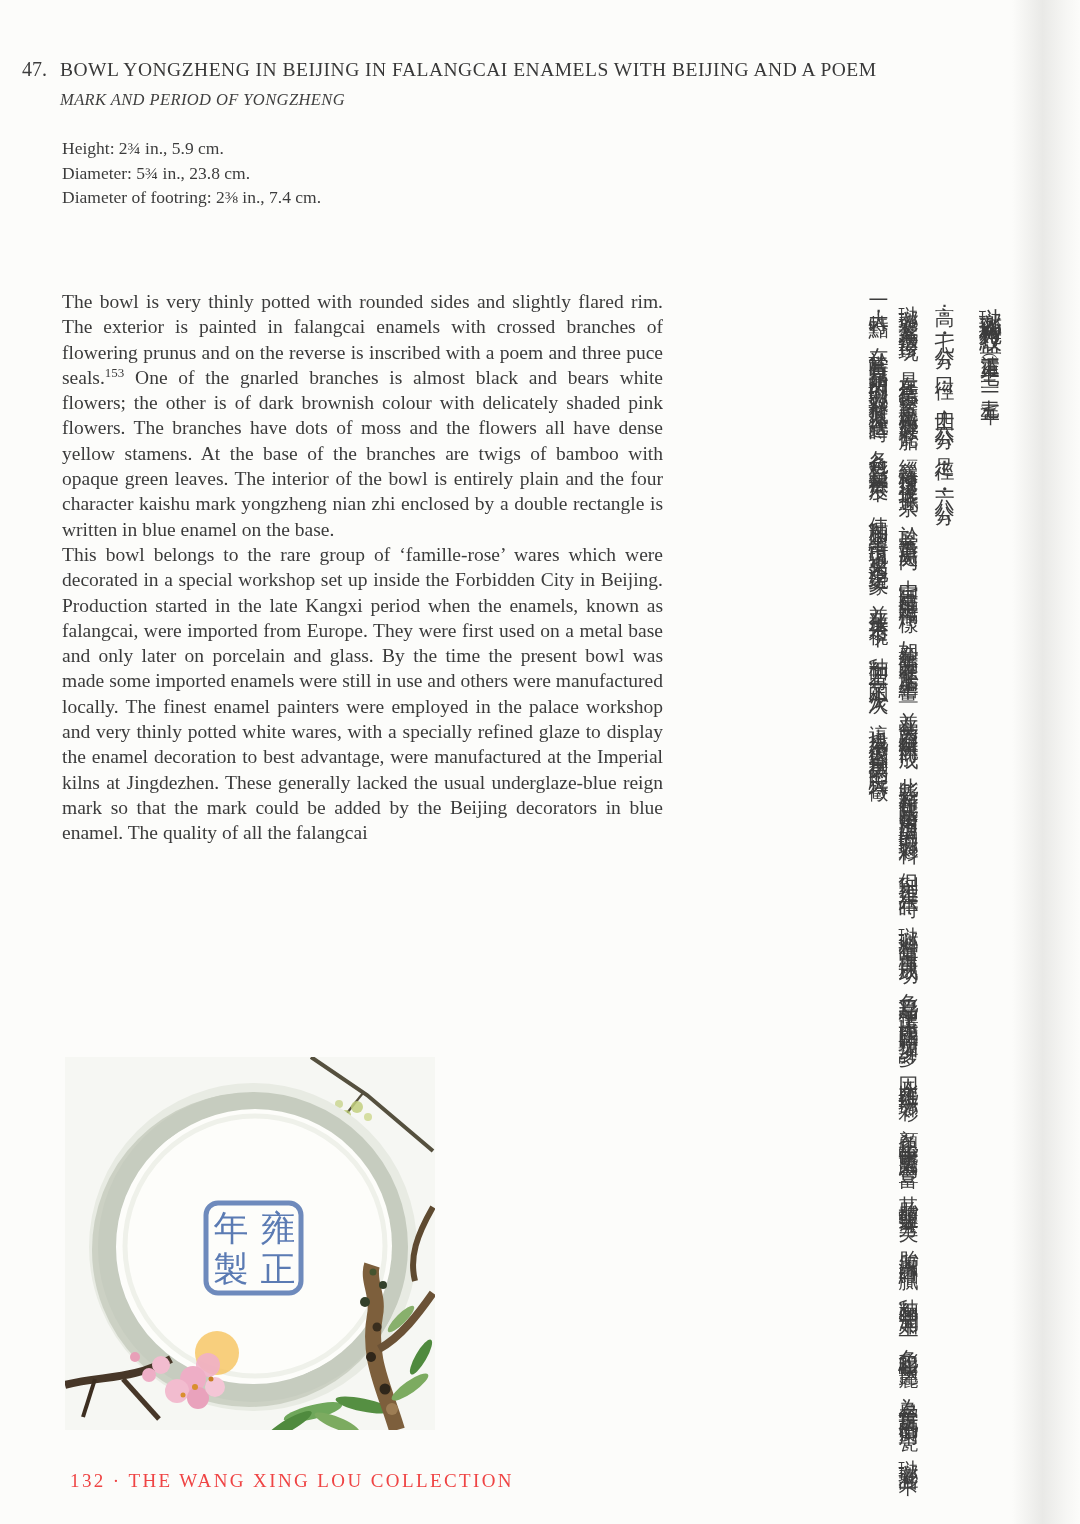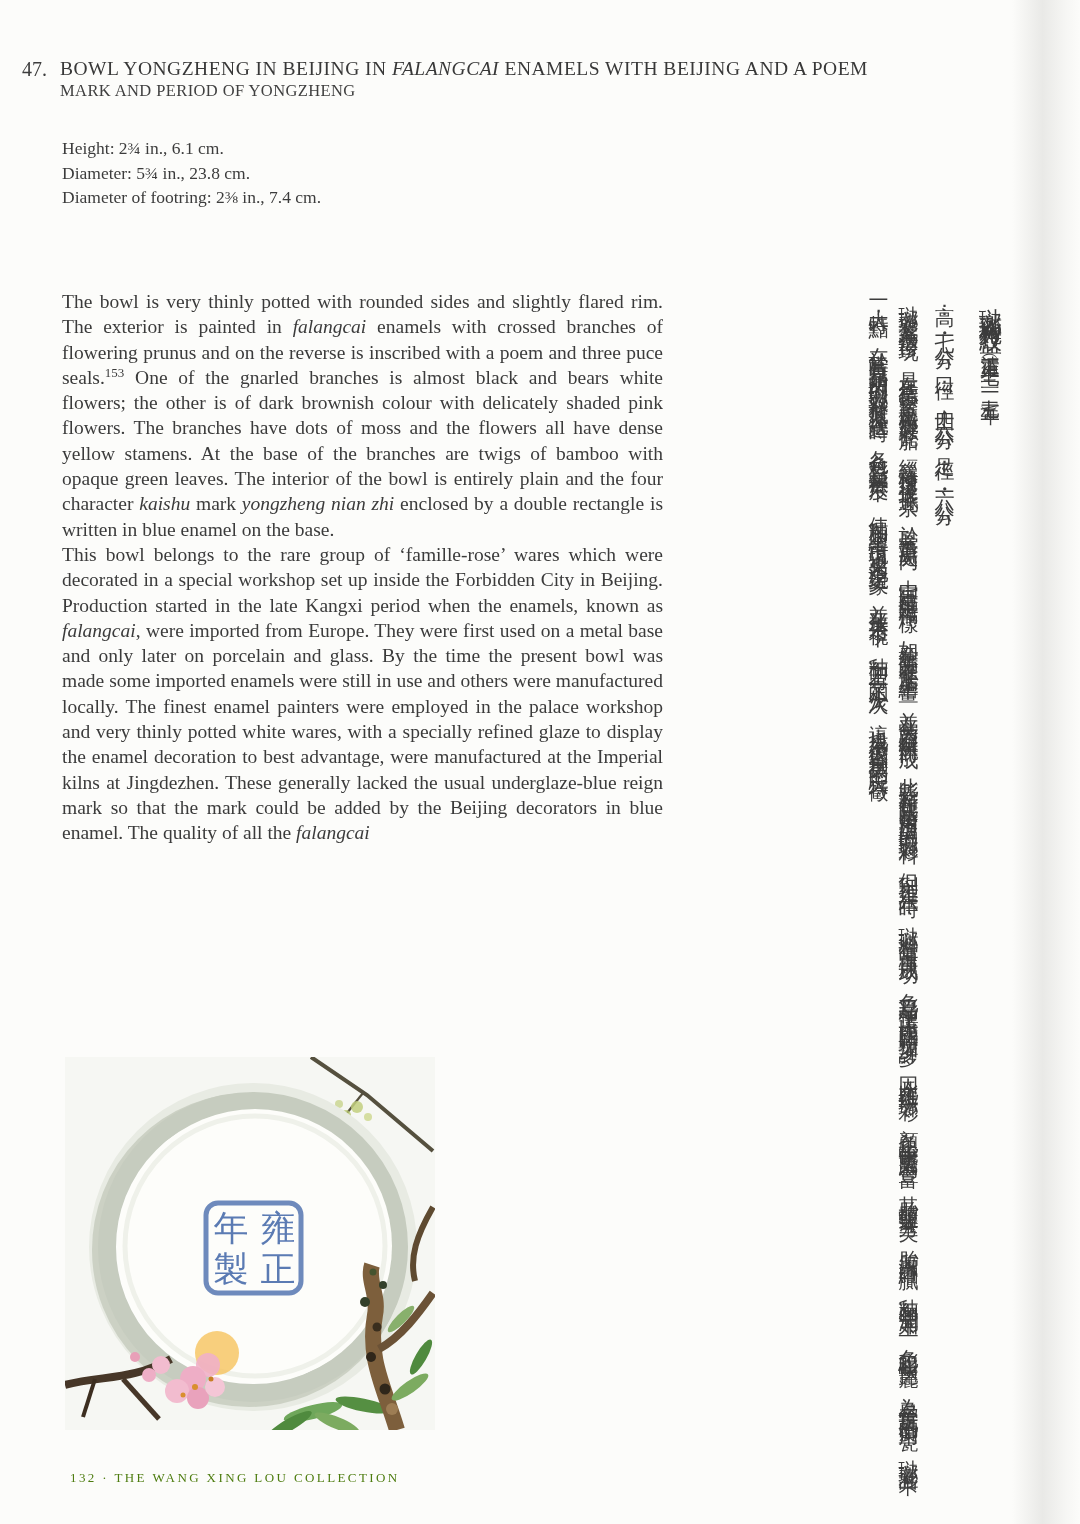--- a/index.html
+++ b/index.html
@@ -15,62 +15,62 @@
     position:absolute;inset:0;
     background:#fcfcfa;
   }
   .edge-shade{
     position:absolute;top:0;right:0;width:68px;height:100%;
     background:linear-gradient(90deg, rgba(160,160,155,0) 0%, rgba(140,140,136,.17) 45%, rgba(140,140,136,.05) 80%, rgba(255,255,255,0) 100%);
     pointer-events:none;
   }
   
   .catalog-header{position:absolute;top:58px;left:22px;width:940px;}
-  .item-row{display:flex;align-items:flex-start;}
+  .item-row{display:flex;align-items:flex-end;}
   .item-number{width:38px;font-size:20px;color:#3d3d3d;flex:none;}
   .entry-title{font-size:19.5px;letter-spacing:.5px;color:#383838;}
-  .entry-subtitle{margin-left:38px;font-size:16.5px;letter-spacing:.4px;color:#3f3f3f;}
-  .it{font-style:italic;}
+  .entry-subtitle{margin-top:9px;margin-left:38px;font-size:16.5px;letter-spacing:.4px;color:#3f3f3f;font-style:italic;}
+  .it{}
   sup{font-size:13px;line-height:0;}
   
   .measurements{position:absolute;top:136px;left:62px;font-size:17.5px;line-height:24.5px;color:#3c3c3c;}
   
   .body-text{position:absolute;top:289px;left:62px;width:601px;font-size:19.5px;line-height:25.3px;text-align:justify;color:#3b3b3b;}
   .para + .para{margin-top:14px;}
   
   .zh-block{
     position:absolute;top:290px;right:70px;height:1175px;
     writing-mode:vertical-rl;
     color:#3c3c3c;
   }
   .zh-title{font-size:23px;letter-spacing:4px;line-height:40px;margin-block-end:10px;}
   .zh-title .zh-sub{font-size:19px;letter-spacing:2.5px;padding-inline-start:22px;}
   .zh-dims{font-size:20px;letter-spacing:4px;line-height:30px;margin-block-end:6px;}
   .zh-body{font-size:20px;letter-spacing:4.2px;line-height:30px;}
   
   .photo{position:absolute;top:1057px;left:65px;width:370px;height:373px;}
   
-  .footer{position:absolute;top:1470px;left:70px;font-size:13px;letter-spacing:2.4px;color:#4d7c0f;}
+  .footer{position:absolute;top:1470px;left:70px;font-size:19px;letter-spacing:2.4px;color:#ef4444;}
 </style>
 </head>
 <body>
 
 <div class="page">
   <div class="edge-shade"></div>
 
   <div class="catalog-header">
     <div class="item-row">
       <span class="item-number">47.</span>
       <span class="entry-title"><span>BOWL YONGZHENG IN BEIJING IN </span><span class="it">FALANGCAI</span><span> ENAMELS WITH BEIJING AND A POEM</span></span>
     </div>
     <div class="entry-subtitle">MARK AND PERIOD OF YONGZHENG</div>
   </div>
 
   <div class="measurements">
-    <div>Height: 2¾ in., 6.1 cm.</div>
+    <div>Height: 2¾ in., 5.9 cm.</div>
     <div>Diameter: 5¾ in., 23.8 cm.</div>
     <div>Diameter of footring: 2⅜ in., 7.4 cm.</div>
   </div>
 
   <div class="body-text">
     <p class="para" style="margin:0"><span>The bowl is very thinly potted with rounded sides and slightly flared rim.  The exterior is painted in </span><span class="it">falangcai</span><span> enamels with crossed branches of flowering prunus and on the reverse is inscribed with a poem and three puce seals.</span><sup>153</sup><span>  One of the gnarled branches is almost black and bears white flowers; the other is of dark brownish colour with delicately shaded pink flowers.  The branches have dots of moss and the flowers all have dense yellow stamens.  At the base of the branches are twigs of bamboo with opaque green leaves.  The interior of the bowl is entirely plain and the four character </span><span class="it">kaishu</span><span> mark </span><span class="it">yongzheng nian zhi</span><span> enclosed by a double rectangle is written in blue enamel on the base.</span></p>
     <p class="para" style="margin:0"><span>This bowl belongs to the rare group of ‘famille-rose’ wares which were decorated in a special workshop set up inside the Forbidden City in Beijing.  Production started in the late Kangxi period when the enamels, known as </span><span class="it">falangcai</span><span>, were imported from Europe.  They were first used on a metal base and only later on porcelain and glass.  By the time the present bowl was made some imported enamels were still in use and others were manufactured locally.  The finest enamel painters were employed in the palace workshop and very thinly potted white wares, with a specially refined glaze to display the enamel decoration to best advantage, were manufactured at the Imperial kilns at Jingdezhen.  These generally lacked the usual underglaze-blue reign mark so that the mark could be added by the Beijing decorators in blue enamel.  The quality of all the </span><span class="it">falangcai</span></p>
   </div>
 
   <div class="zh-block">

